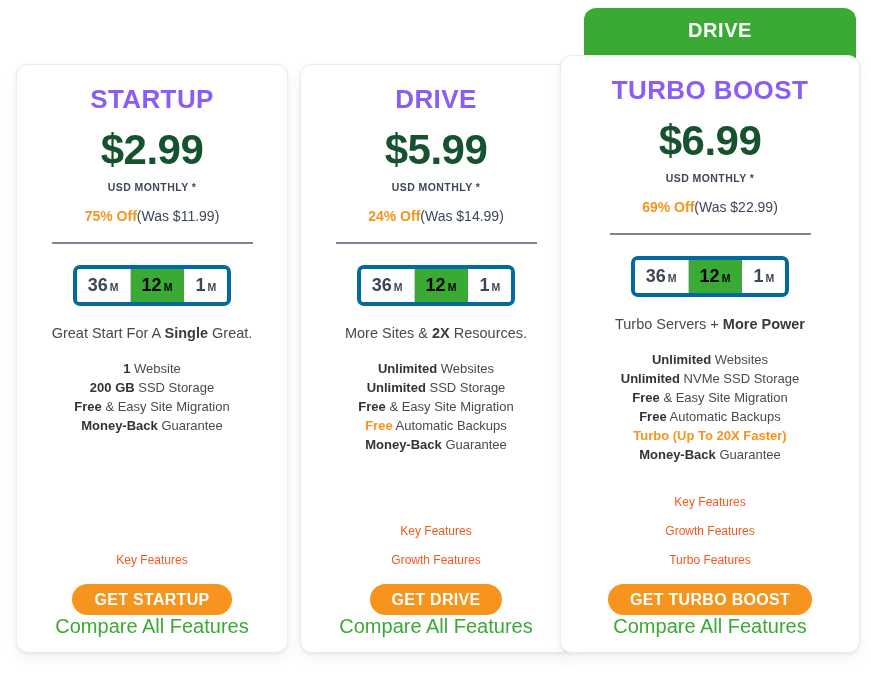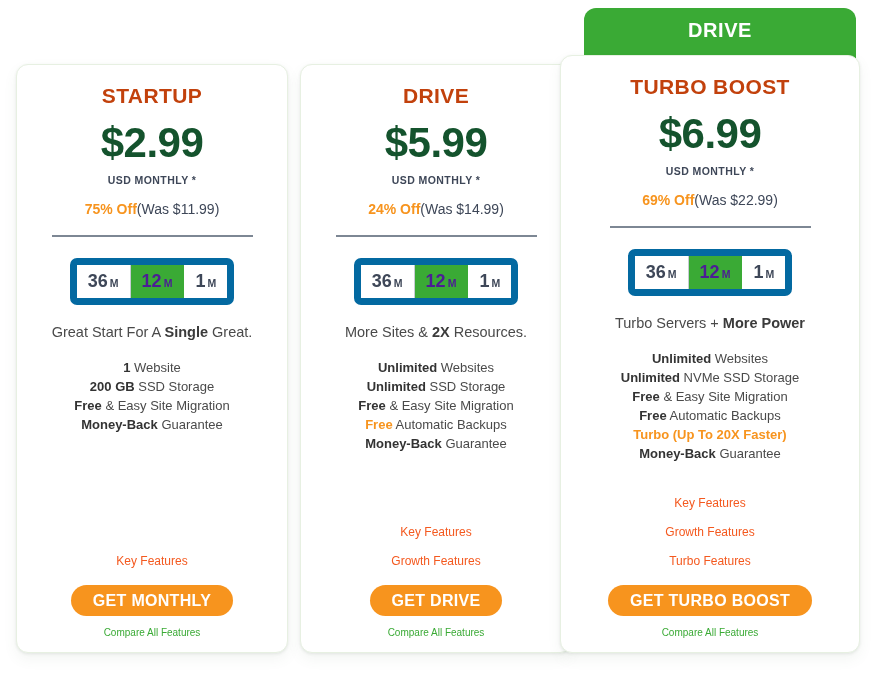--- a/index.html
+++ b/index.html
@@ -52,22 +52,22 @@
     font-size: 20px;
     font-weight: bold;
     letter-spacing: 0.6px;
     line-height: 44px;
     text-align: center;
     z-index: 1;
   }
 
   
   .plan-name {
-    color: #c2410c;
-    font-size: 21px;
+    color: #8b5cf6;
+    font-size: 26px;
     font-weight: bold;
     letter-spacing: 0.4px;
     margin: 0;
     padding-top: 19px;
   }
 
   
   .price {
     color: #14532d;
     font-size: 42px;
@@ -107,21 +107,21 @@
   }
 
   
   .terms {
     display: flex;
     justify-content: center;
     margin-top: 21px;
   }
   .term-group {
     display: flex;
-    border: 7px solid #0369a1;
+    border: 4px solid #0369a1;
     border-radius: 7px;
     overflow: hidden;
     background: #ffffff;
   }
   .term {
     display: flex;
     align-items: baseline;
     justify-content: center;
     padding: 0 11px;
     height: 33px;
@@ -135,21 +135,21 @@
     cursor: pointer;
   }
   .term:last-child { border-right: 0; }
   .term .term-suffix {
     font-size: 10.5px;
     font-weight: bold;
     margin-left: 2px;
   }
   .term.active {
     background: #3aaa35;
-    color: #4c1d95;
+    color: #000000;
     border-right-color: #3aaa35;
   }
 
   
   .tagline {
     color: #4a4a4a;
     font-size: 14.5px;
     margin: 0;
     padding-top: 19px;
   }
@@ -198,23 +198,22 @@
     padding: 0 22px;
     font-family: "Liberation Sans", sans-serif;
     font-size: 16px;
     font-weight: bold;
     letter-spacing: 0.3px;
     cursor: pointer;
   }
   .compare {
     display: block;
     color: #3aaa35;
-    font-size: 10px;
+    font-size: 20px;
     text-decoration: none;
-    margin-top: 11px;
     cursor: pointer;
   }
 </style>
 </head>
 <body>
 
 <div class="pricing-wrap">
 
   <div class="ribbon">DRIVE</div>
 
@@ -244,21 +243,21 @@
       <ul class="features">
         <li><b>1</b><span> Website</span></li>
         <li><b>200 GB</b><span> SSD Storage</span></li>
         <li><b>Free</b><span> &amp; Easy Site Migration</span></li>
         <li><b>Money-Back</b><span> Guarantee</span></li>
       </ul>
       <div class="bottom">
         <div class="feature-links">
           <a class="feature-link">Key Features</a>
         </div>
-        <button class="cta">GET MONTHLY</button>
+        <button class="cta">GET STARTUP</button>
         <a class="compare">Compare All Features</a>
       </div>
     </div>
   <div class="card card-drive">
       <h2 class="plan-name">DRIVE</h2>
       <div class="price">$5.99</div>
       <div class="price-unit">USD MONTHLY *</div>
       <div class="discount"><span class="pct">24% Off</span><span>(Was $14.99)</span></div>
       <div class="divider"></div>
       <div class="terms">

